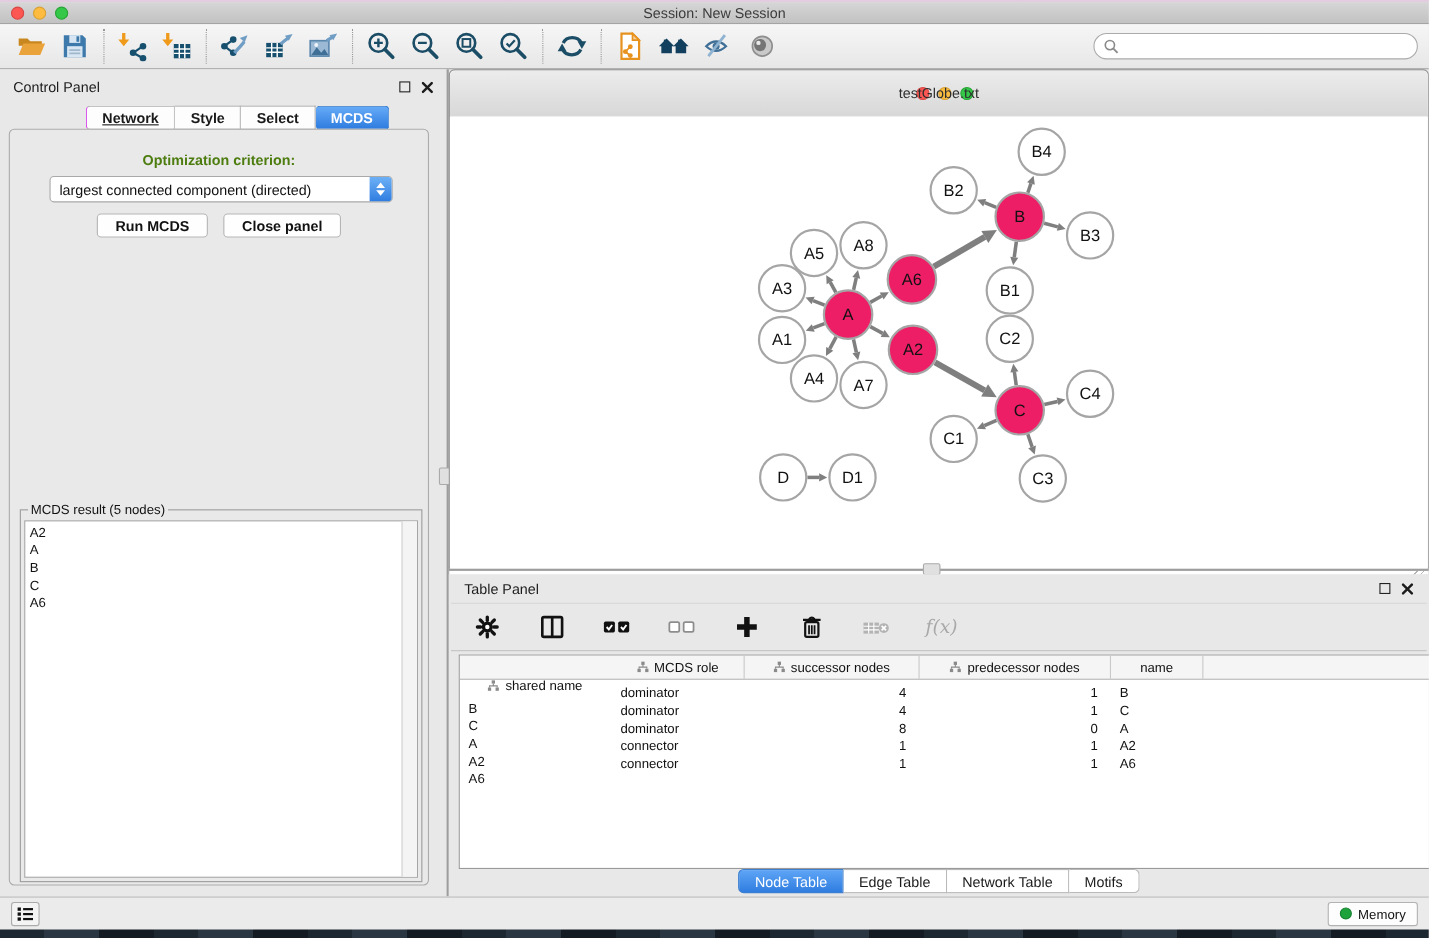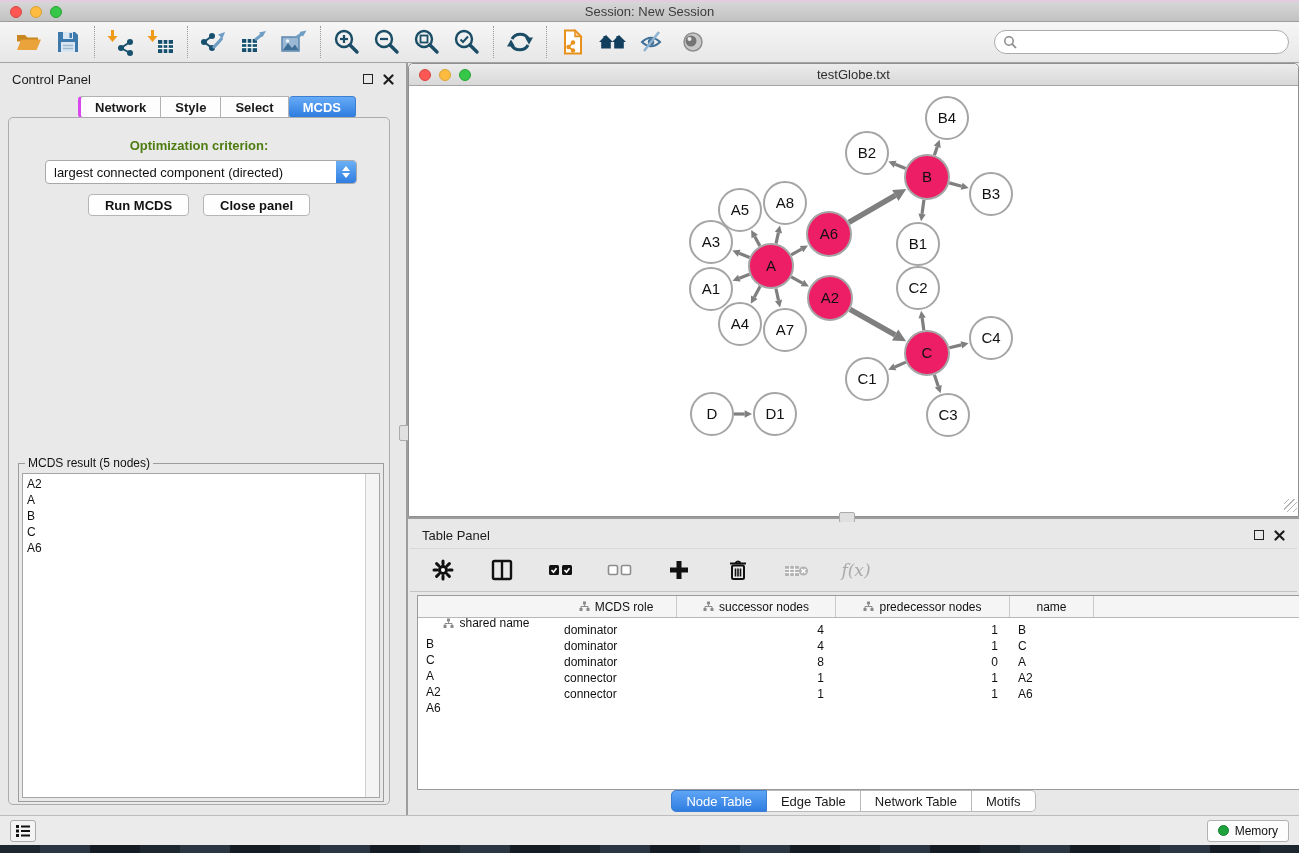--- a/index.html
+++ b/index.html
@@ -30,21 +30,21 @@
 
   
   .cpanel { position:absolute; left:0; top:63px; width:406px; height:752px; background:#e8e8e8; }
   .phead { position:absolute; left:0; top:0; width:100%; height:32px; display:flex; align-items:center; padding:0 12px; }
   .phead .ptitle { font-size:13px; color:#1c1c1c; }
   .phead .hicons { margin-left:auto; display:flex; gap:10px; align-items:center; }
   .float-box { width:10px; height:10px; border:1.5px solid #222; background:transparent; }
   .ptabs { position:absolute; left:78px; top:33px; display:flex; }
   .ptab { height:22px; padding:0 14px; background:#fdfdfd; border:1px solid #b2b2b2; border-left:none;
     font-size:13px; font-weight:700; color:#1a1a1a; display:flex; align-items:center; }
-  .ptab:first-child { border-left:3px solid #d946ef; border-radius:4px 0 0 4px; }
+  .ptab:first-child { border-left:1px solid #d946ef; border-radius:4px 0 0 4px;text-decoration:underline; }
   .ptab.sel { background:linear-gradient(#66abf7,#2e7cdf); color:#fff; border-color:#3c7fd0; border-radius:4px; }
   .ptab:last-child { border-radius:0 4px 4px 0; }
   .ptab.sel:last-child { border-radius:4px; }
   .pbody { position:absolute; left:8px; top:54px; width:382px; height:688px;
     background:#e9e9e9; border:1px solid #acacac; border-radius:5px; }
   .opt-label { position:absolute; left:0; width:100%; top:20px; text-align:center; font-size:13px; font-weight:700; color:#4d7c0f; }
   .dropdown { position:absolute; left:36px; top:42px; width:312px; height:24px; background:#fff;
     border:1px solid #a9a9a9; border-radius:4px; display:flex; align-items:center; font-size:13px; color:#111; }
   .dropdown .dval { flex:1; padding-left:8px; white-space:nowrap; overflow:hidden; }
   .stepper { width:20px; height:22px; border-radius:0 3px 3px 0; background:linear-gradient(#6cb0f6,#2f7de0);
@@ -66,22 +66,22 @@
   .vdivider { position:absolute; left:406px; top:63px; width:2px; height:752px; background:#9d9d9d; }
   .vgrip { position:absolute; left:399px; top:425px; width:14px; height:16px; background:#e0e0e0;
     border:1px solid #aaa; border-radius:2px; }
   .hdivider { position:absolute; left:408px; top:517px; width:891px; height:2px; background:#9d9d9d; }
   .hgrip { position:absolute; left:839px; top:512px; width:16px; height:11px; background:#e0e0e0;
     border:1px solid #aaa; border-radius:2px; }
 
   
   .netwin { position:absolute; left:408px; top:63px; width:891px; height:454px;
     border:1px solid #8f8f8f; border-radius:5px 5px 0 0; background:#fff; }
-  .net-titlebar { position:relative; height:22px; background:linear-gradient(#ececec,#d8d8d8);
-    border-bottom:1px solid #a5a5a5; border-radius:5px 5px 0 0; display:flex; align-items:center; }
+  .net-titlebar { position:relative; height:42px; background:linear-gradient(#ececec,#d8d8d8);
+    border-bottom:1px solid #a5a5a5; border-radius:5px 5px 0 0; display:flex; align-items:center;justify-content:center; }
   .net-titlebar .title { position:absolute; left:0; right:0; text-align:center; font-size:13px; color:#2e2e2e; }
   .net-canvas { position:relative; width:100%; height:427px; background:#fff; }
   .resize-grip { position:absolute; right:1px; bottom:1px; width:13px; height:13px;
     background:repeating-linear-gradient(135deg, transparent 0 3px, #b5b5b5 3px 4px); }
 
   
   .tablepanel { position:absolute; left:408px; top:522px; width:891px; height:293px; background:#e8e8e8; }
   .tp-head { display:flex; align-items:center; height:26px; padding:0 14px; }
   .tp-head .ptitle { font-size:13px; color:#1c1c1c; }
   .tp-head .hicons { margin-left:auto; display:flex; gap:10px; align-items:center; }

